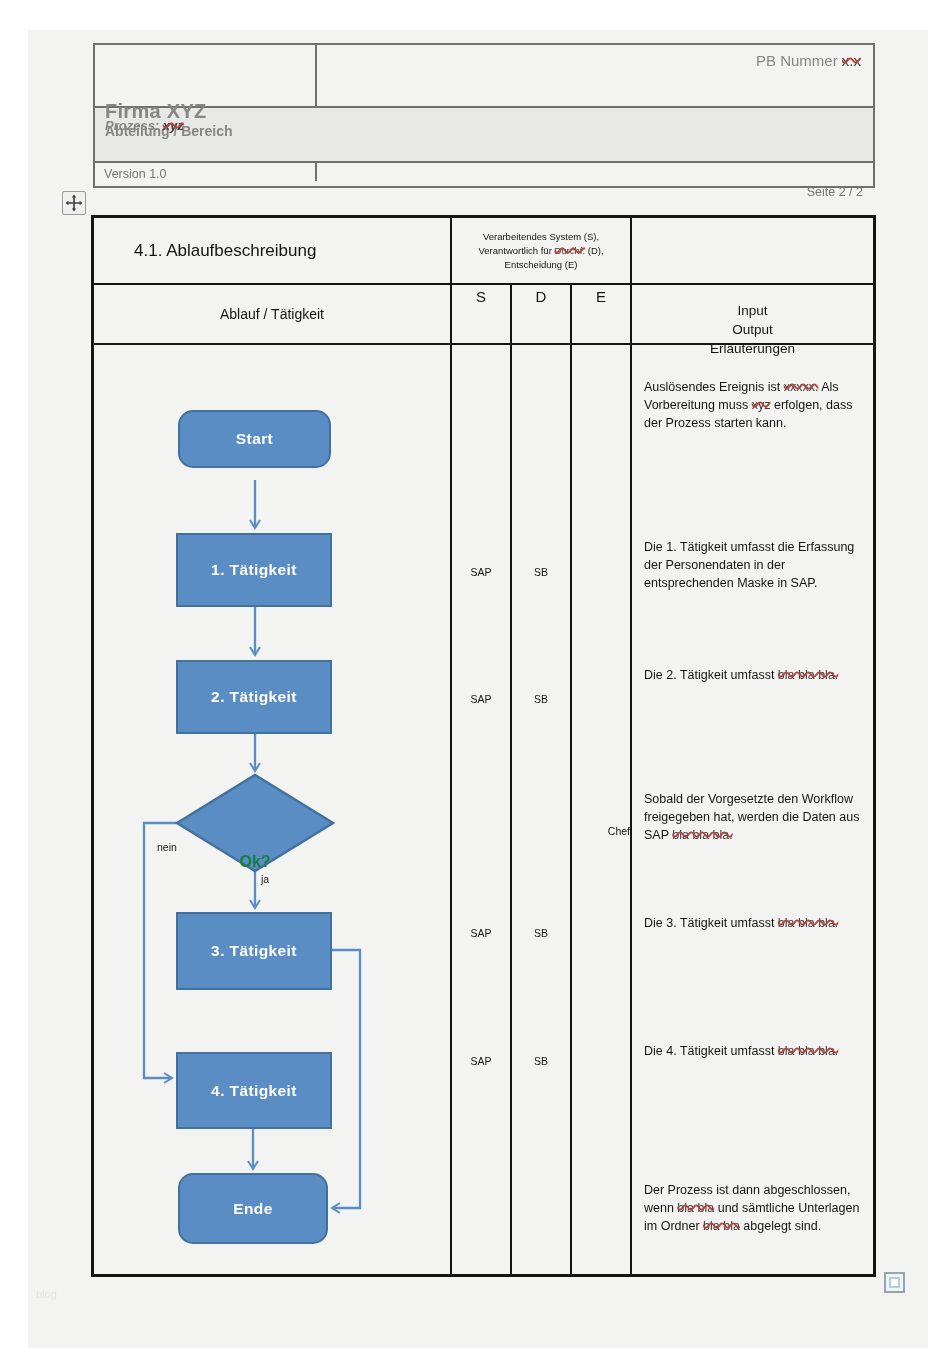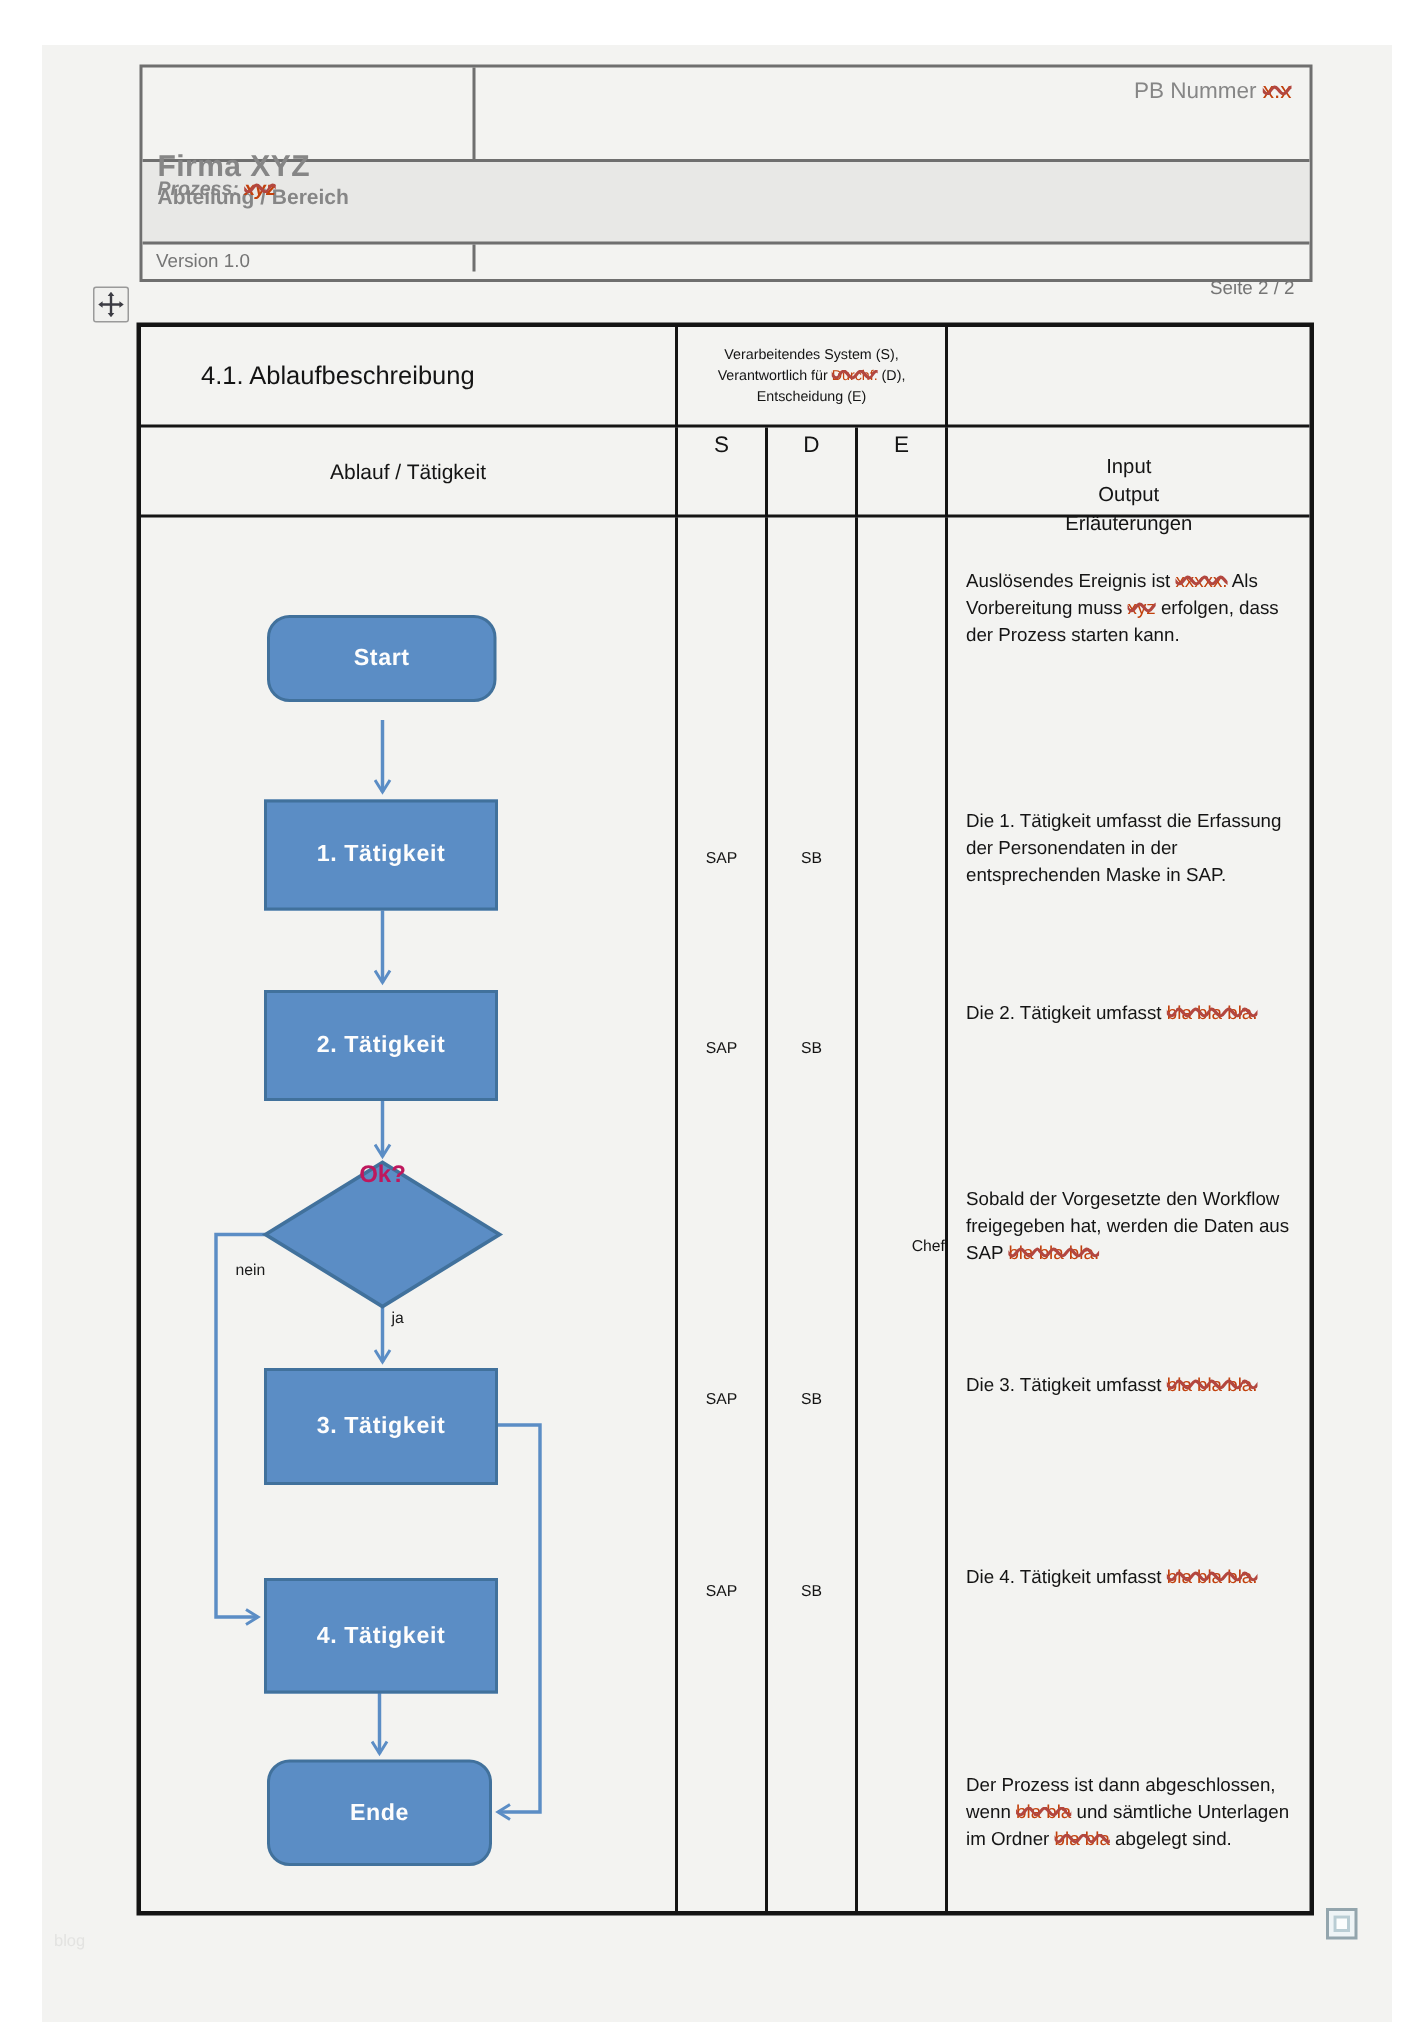--- a/index.html
+++ b/index.html
@@ -16,21 +16,21 @@
   .dh-company { font-size:20px; font-weight:bold; letter-spacing:.3px;margin-top:48px; }
   .dh-dept { font-size:14px; font-weight:bold; }
   .dh-cell-pb { flex:1; text-align:right; padding:7px 12px; font-size:15px; }
   .dh-row2 { height:57px; background:#e8e8e6; border-top:2px solid #6f6f6f; border-bottom:2px solid #6f6f6f;
              padding:9px 10px 0 10px; font-size:13px; font-weight:bold; line-height:17px;font-style:italic; }
   .dh-row3 { display:flex; height:25px; font-size:12.5px; color:#757575;flex-direction:column; }
   .dh-version { width:222px; border-right:2px solid #6f6f6f; padding:4px 0 0 9px; }
   .dh-mid { width:305px; border-right:2px solid #6f6f6f; }
   .dh-seite { flex:1; text-align:right; padding:4px 10px 0 0; }
 
-  .redx { color:#c2410c; text-decoration-line:line-through; text-decoration-style:wavy;
+  .redx { color:#404040; text-decoration-line:line-through; text-decoration-style:wavy;
           text-decoration-color:#b3473f; text-decoration-thickness:1.5px; }
 
   
   .movehandle { position:absolute; left:34px; top:161px; width:24px; height:24px;
                 background:#f0f0ee; border:1px solid #9a9a9a; border-radius:2px;
                 display:flex; align-items:center; justify-content:center; }
   .resizehandle { position:absolute; left:856px; top:1242px; width:21px; height:21px;
                   border:2px solid #93a5ad; background:#eef4f6; }
   .resizehandle .inner { position:absolute; inset:3px; border:2px solid #b9cdd4; background:#fbfdfd; }
   .watermark { position:absolute; left:8px; top:1258px; font-size:11px; color:#e3e3e1; }
@@ -50,22 +50,22 @@
               font-size:14px; }
   .c-letter { display:flex; justify-content:center; padding-top:3px; font-size:15px; }
   .c-io { grid-column:5; grid-row:2; text-align:center; font-size:13.5px; line-height:19px; padding-top:16px; }
   .bodycell { position:relative; }
 
   
   .flownode { position:absolute; background:#5b8dc5; border:2.5px solid #41719c;
               display:flex; align-items:center; justify-content:center;
               color:#fdfdfd; font-size:15.5px; font-weight:600; letter-spacing:.4px; }
   .rounded { border-radius:15px; }
-  .diamondlabel { position:absolute; display:flex; align-items:flex-start; justify-content:center;
-                  color:#be185d; font-size:16px; font-weight:600; }
+  .diamondlabel { position:absolute; display:flex; align-items:flex-end; justify-content:center;
+                  color:#15803d; font-size:16px; font-weight:600; }
   .edgelabel { position:absolute; font-size:10.5px; color:#1a1a1a; }
   .flowsvg { position:absolute; left:0; top:0; pointer-events:none; }
 
   .sdeval { position:absolute; left:0; width:100%; text-align:center; font-size:10.5px; }
 
   .note { position:absolute; left:12px; width:226px; font-size:12.5px; line-height:18px; color:#141414; }
 </style>
 </head>
 <body>
 

